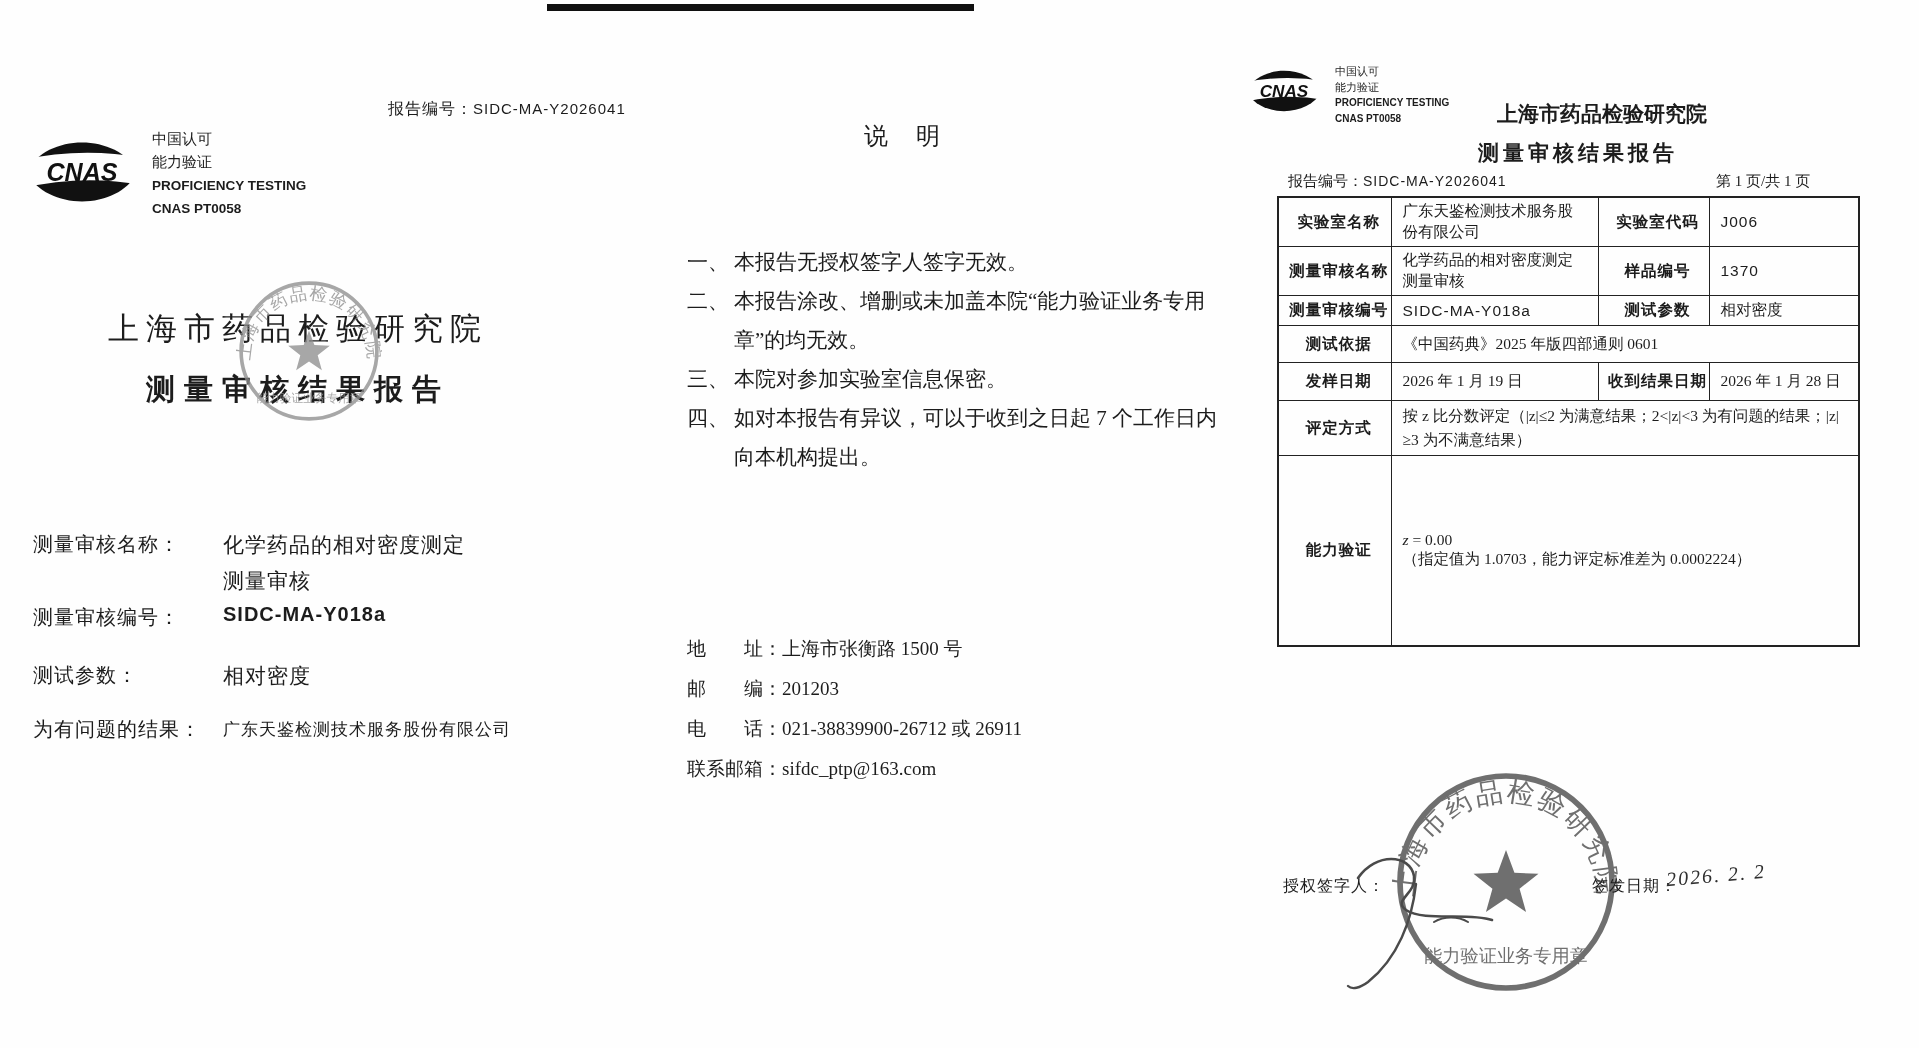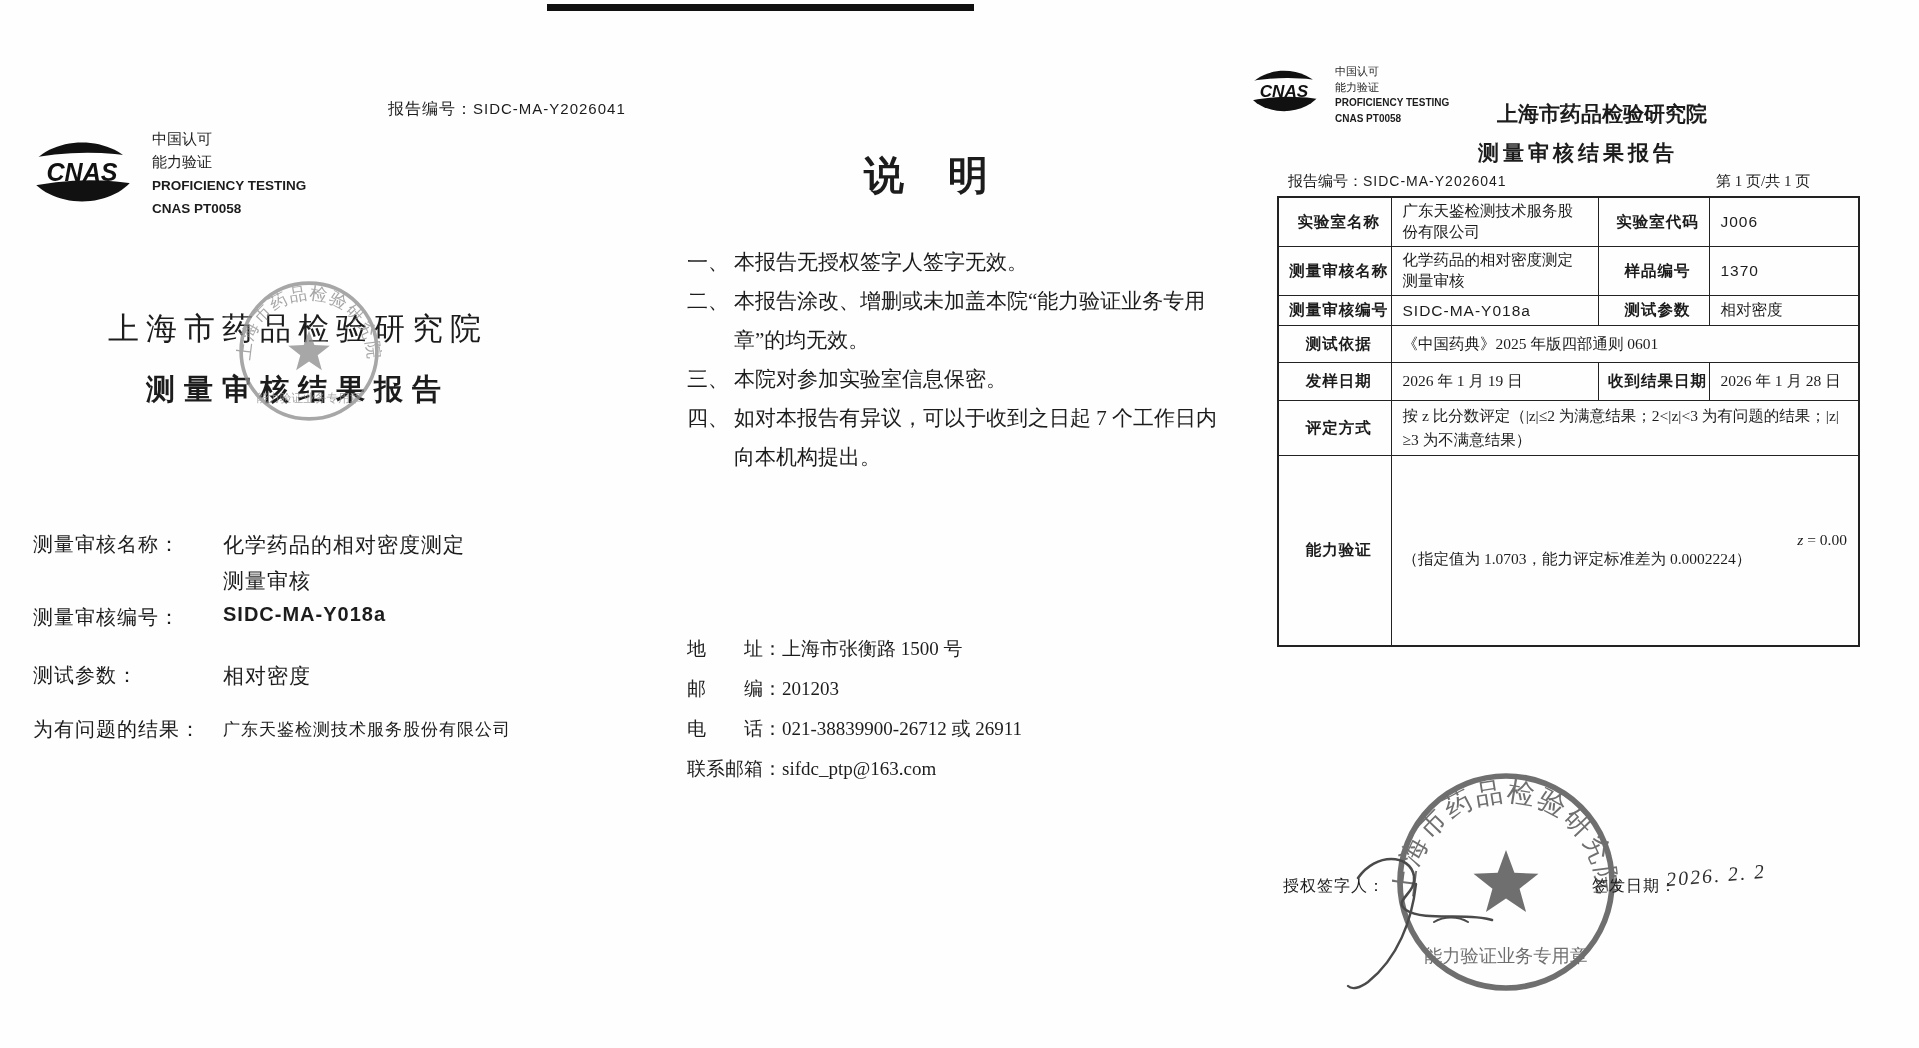--- a/index.html
+++ b/index.html
@@ -20,21 +20,21 @@
   .l-stamp{left:236px;top:278px;width:146px;height:146px;color:#8f8f8f;opacity:.78;}
   .l-field-label{left:33px;font-size:20px;letter-spacing:1px;}
   .l-field-value{left:223px;font-size:21px;letter-spacing:1px;}
   .f1l{top:531px;} .f1v{top:531px;} .f1v2{top:567px;}
   .f2l{top:604px;} .f2v{top:603px;font-family:"Liberation Sans",sans-serif;font-weight:700;font-size:20px;}
   .f3l{top:662px;} .f3v{top:662px;}
   .f4l{top:716px;} .f4v{top:718px;font-size:17px;}
 
   
   .m-bar{left:547px;top:4px;width:427px;height:7px;background:#101010;}
-  .m-title{left:864px;top:148px;font-size:40px;letter-spacing:2px;font-weight:bold;}
+  .m-title{left:864px;top:120px;font-size:24px;letter-spacing:2px;}
   .m-items{left:687px;top:243px;width:549px;font-size:21px;}
   .m-item{display:flex;line-height:39px;}
   .m-num{width:47px;flex:none;}
   .m-text{flex:1;}
   .m-contact{left:687px;top:629px;font-size:19px;}
   .m-crow{line-height:40px;}
   .m-clabel{white-space:pre;}
 
   
   .r-cnas{left:1243px;top:60px;width:82px;height:62px;}
@@ -44,21 +44,21 @@
   .r-report-title{left:1478px;top:139px;font-size:21px;font-weight:700;font-family:"Liberation Sans",sans-serif;letter-spacing:4px;white-space:nowrap;}
   .r-reportno{left:1288px;top:172px;font-size:15px;}
   .r-reportno .code{font-size:14px;}
   .r-pageinfo{left:1716px;top:172px;font-size:15px;}
 
   table.r-table{left:1277px;top:196px;width:581px;border-collapse:collapse;table-layout:fixed;
                 position:absolute;border:2px solid #222;}
   .r-table td{border:1.5px solid #222;font-size:15.5px;overflow:hidden;padding-left:9px;}
   .r-table td.lab{font-family:"Liberation Sans",sans-serif;font-weight:700;text-align:center;letter-spacing:1px;}
   .r-table td.val{padding:3px 11px;text-align:left;}
-  .r-table .z-line{text-align:right;}
+  .r-table .z-line{}
   .r-table .z-var{font-style:italic;}
   .method-val{line-height:1.55;}
 
   .r-signer{left:1283px;top:876px;font-size:16px;letter-spacing:1px;}
   .r-issue-label{left:1592px;top:876px;font-size:16px;letter-spacing:1px;z-index:7;}
   .r-issue-date{left:1666px;top:864px;font-size:20px;font-style:italic;color:#2e2e2e;
                 transform:rotate(-5deg);letter-spacing:2px;z-index:7;}
   .r-signature{left:1330px;top:836px;width:180px;height:155px;color:#4a4a4a;z-index:6;}
   .r-stamp{left:1392px;top:768px;width:228px;height:228px;color:#575757;opacity:.85;z-index:5;}
 

